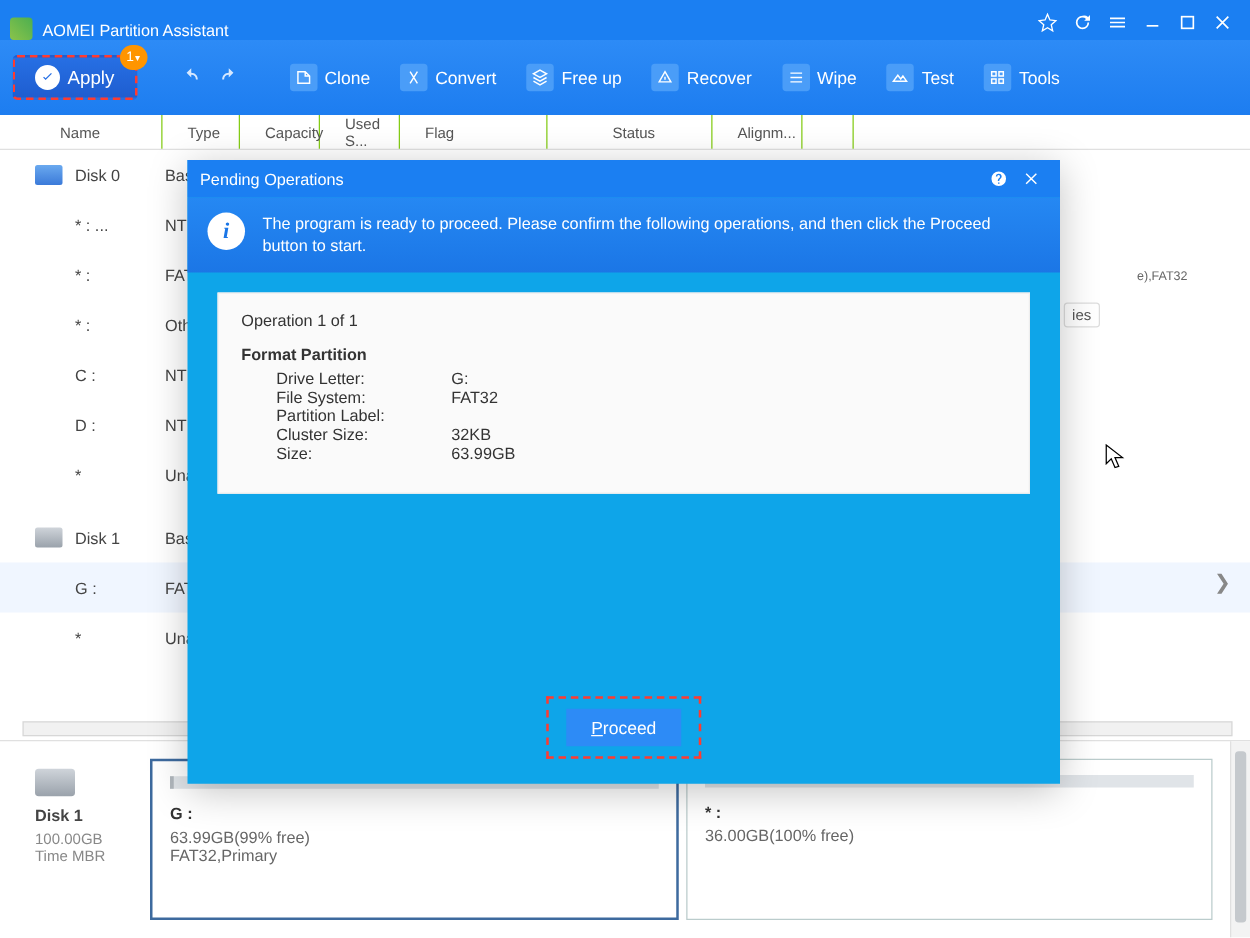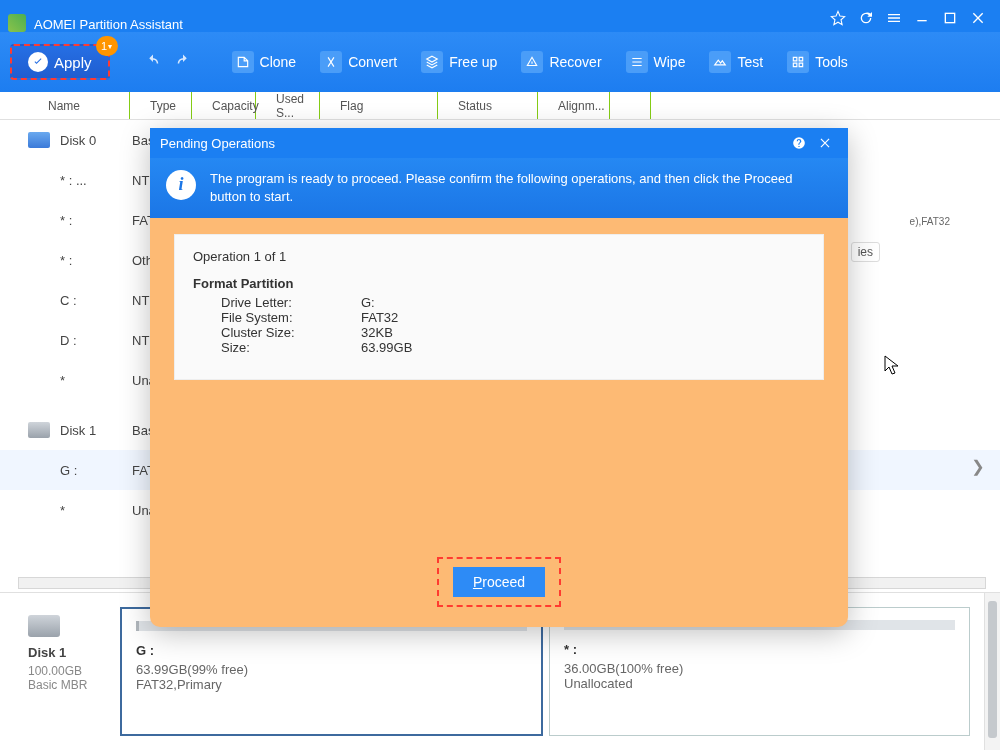--- a/index.html
+++ b/index.html
@@ -22,21 +22,21 @@
     .undo-redo svg { width: 18px; height: 18px; fill: #d6e8ff; }
     .tool-items { display: flex; gap: 24px; margin-left: 24px; }
     .tool-item { display: flex; align-items: center; gap: 6px; cursor: pointer; font-size: 14px; }
     .tool-item .ico { width: 22px; height: 22px; background: #4a9df8; border-radius: 3px; display: flex; align-items: center; justify-content: center; }
     .tool-item .ico svg { width: 14px; height: 14px; fill: #fff; }
 
     .headers { height: 28px; border-bottom: 1px solid #e0e0e0; display: flex; align-items: center; font-size: 12px; color: #555; }
     .headers > div { padding: 0 20px; border-right: 1px solid #84cc16; height: 100%; display: flex; align-items: center; }
     .h-name { width: 130px; padding-left: 48px !important; }
     .h-type { width: 62px; } .h-cap { width: 64px; } .h-used { width: 64px; }
-    .h-flag { width: 118px; } .h-status { width: 100px; } .h-align { width: 72px; }
+    .h-flag { width: 118px; } .h-status { width: 100px; margin-left: 32px; } .h-align { width: 72px; }
     .h-extra { width: 30px; display: flex; justify-content: center; }
     .h-extra svg { width: 14px; height: 14px; fill: #888; }
 
     .disk-list { position: absolute; top: 120px; left: 0; right: 0; bottom: 158px; overflow: hidden; font-size: 13px; color: #444; }
     .disk-row { display: flex; align-items: center; height: 40px; padding-left: 28px; }
     .disk-row.disk-head { font-weight: normal; }
     .disk-row.disk-head .disk-ico { width: 22px; height: 16px; margin-right: 10px; border-radius: 2px; }
     .disk-ico.blue { background: linear-gradient(#6aa9ef,#3b7ad9); }
     .disk-ico.gray { background: linear-gradient(#cfd4da,#9aa2ab); }
     .disk-row.part { padding-left: 60px; }
@@ -60,21 +60,21 @@
     .bottom .parts { flex: 1; display: flex; gap: 6px; padding: 14px 14px 14px 0; }
     .part-box { flex: 1; border: 1px solid #bcc; padding: 12px 14px; font-size: 13px; color: #666; }
     .part-box.sel { border: 2px solid #3d6a9e; }
     .part-box .bar { height: 10px; background: #e0e4e8; margin-bottom: 12px; position: relative; }
     .part-box.sel .bar::before { content: ""; position: absolute; left: 0; top: 0; bottom: 0; width: 3px; background: #b0b6bc; }
     .part-box .name { font-weight: 700; margin-bottom: 4px; color: #333; }
     .bottom .rscroll { width: 16px; background: #f3f3f3; border-left: 1px solid #e0e0e0; position: relative; }
     .bottom .rscroll .thumb { position: absolute; top: 8px; bottom: 12px; left: 3px; right: 3px; background: #c5c9cd; border-radius: 3px; }
 
     
-    .modal { position: absolute; top: 128px; left: 150px; width: 698px; height: 499px; background: #fdba74; box-shadow: 0 6px 30px rgba(0,0,0,0.25); display: flex; flex-direction: column; border-radius: 10px; }
+    .modal { position: absolute; top: 128px; left: 150px; width: 698px; height: 499px; background: #0ea5e9; box-shadow: 0 6px 30px rgba(0,0,0,0.25); display: flex; flex-direction: column; }
     .modal-title { height: 30px; background: #1b7ff2; color: #fff; display: flex; align-items: center; padding: 0 10px; font-size: 13px; }
     .modal-title .spacer { flex: 1; }
     .modal-title .mctrl { width: 26px; display: flex; justify-content: center; cursor: pointer; }
     .modal-title svg { width: 14px; height: 14px; fill: #fff; }
     .modal-info { background: linear-gradient(#2588f3,#1b76e6); color: #fff; padding: 12px 16px; display: flex; gap: 14px; font-size: 13px; line-height: 1.4; }
     .modal-info .info-ico { width: 30px; height: 30px; background: #fff; border-radius: 50%; display: flex; align-items: center; justify-content: center; color: #1b76e6; font-weight: 700; font-size: 18px; font-style: italic; font-family: Georgia, serif; flex-shrink: 0; }
     .modal-body { flex: 1; padding: 16px 24px; color: #333; font-size: 13px; }
     .op-box { border: 1px solid #eee; background: #fafafa; padding: 14px 18px 24px; }
     .op-count { margin-bottom: 12px; }
     .op-title { font-weight: 700; margin-bottom: 4px; }
@@ -275,34 +275,33 @@
 <div class="right-text">e),FAT32</div>
 <div class="props-link">ies</div>
 <div class="expand-arrow">❯</div>
 
 <div class="bottom">
   <div class="scrollbox"></div>
   <div class="left-summary">
     <div class="disk-ico"></div>
     <div class="name">Disk 1</div>
     <div class="sub">100.00GB</div>
-    <div class="sub">Basic MBR</div>
+    <div class="sub">Time MBR</div>
   </div>
   <div class="parts" id="bottom-parts">
       <div class="part-box sel">
         <div class="bar"></div>
         <div class="name">G :</div>
         <div>63.99GB(99% free)</div>
         <div>FAT32,Primary</div>
       </div>
       <div class="part-box">
         <div class="bar"></div>
         <div class="name">* :</div>
         <div>36.00GB(100% free)</div>
-        <div>Unallocated</div>
       </div>
     </div>
   <div class="rscroll">
       <div class="thumb"></div>
     </div>
 </div>
 
 <div class="modal">
   <div class="modal-title">
     <span>Pending Operations</span>
@@ -329,20 +328,24 @@
       <div class="op-grid" id="op-grid">
           <div class="row">
             <span class="lab">Drive Letter:</span>
             <span>G:</span>
           </div>
           <div class="row">
             <span class="lab">File System:</span>
             <span>FAT32</span>
           </div>
           <div class="row">
+            <span class="lab">Partition Label:</span>
+            <span></span>
+          </div>
+          <div class="row">
             <span class="lab">Cluster Size:</span>
             <span>32KB</span>
           </div>
           <div class="row">
             <span class="lab">Size:</span>
             <span>63.99GB</span>
           </div>
         </div>
     </div>
   </div>

